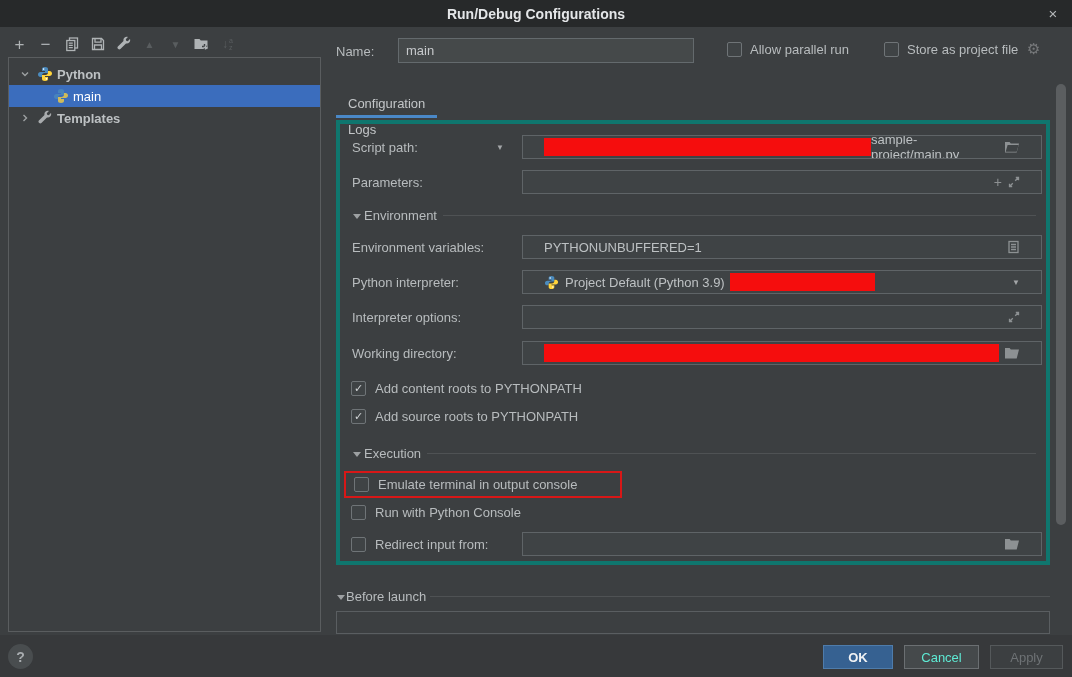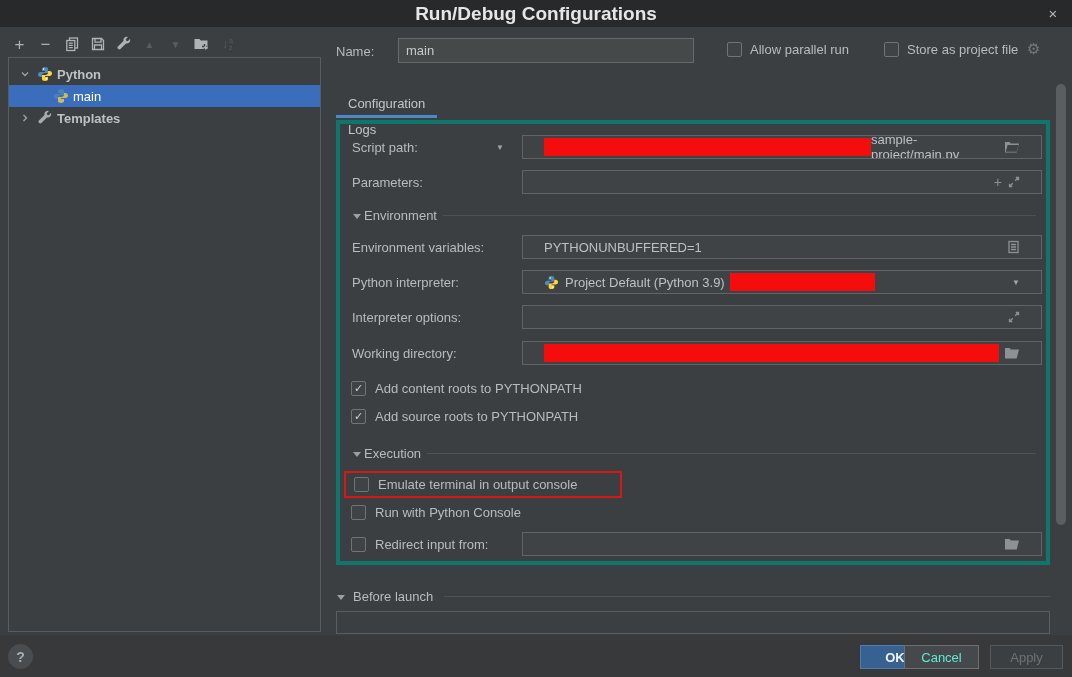--- a/index.html
+++ b/index.html
@@ -3,21 +3,21 @@
 <meta charset="utf-8">
 <style>
   * { margin:0; padding:0; box-sizing:border-box; }
   html,body { width:1072px; height:677px; background:#3c3f41; overflow:hidden; }
   body { font-family:"Liberation Sans","DejaVu Sans",sans-serif; font-size:13px; color:#bdc1c3; }
   #app { position:relative; width:1072px; height:677px; background:#3c3f41; }
 
   
   .titlebar { position:absolute; left:0; top:0; width:1072px; height:27px; background:#27292a;
               display:flex; align-items:center; justify-content:center; }
-  .titlebar .title { font-weight:bold; font-size:19px; color:#e4e6e8; }
+  .titlebar .title { font-weight:bold; font-size:14px; color:#e4e6e8; }
   .close-btn { position:absolute; right:6px; top:0; width:26px; height:27px; display:flex;
                align-items:center; justify-content:center; color:#b6b9bb; font-size:15px; cursor:default; }
 
   
   .toolbar { position:absolute; left:10px; top:32px; height:24px; display:flex; align-items:center; gap:7px; }
   .tbtn { width:19px; height:22px; display:flex; align-items:center; justify-content:center; color:#afb3b5; }
   .tbtn.disabled { color:#595d5f; }
   .tbtn svg { display:block; }
   .glyph-btn { font-size:17px; line-height:1; }
   .tri { font-size:10px; }
@@ -67,33 +67,33 @@
   .ficon { margin-left:auto; display:flex; align-items:center; gap:6px; color:#8d9193; flex:0 0 auto; }
   .combo-arrow { font-size:8px; color:#a3a6a8; }
   .section-hdr { position:absolute; left:12px; right:10px; display:flex; align-items:center; gap:2px; }
   .section-hdr .line { flex:1; height:1px; background:#4f5254; margin-left:4px; }
   .section-hdr svg { flex:0 0 auto; }
   .cbrow { position:absolute; display:flex; align-items:center; gap:9px; }
   .hl-red { position:absolute; left:4px; top:347px; width:278px; height:27px;
             border:2px solid #d81717; display:flex; align-items:center; gap:9px; padding-left:8px; }
 
   
-  .before-hdr { position:absolute; left:336px; top:589px; width:714px; display:flex; align-items:center; gap:7px; }
+  .before-hdr { position:absolute; left:336px; top:589px; width:714px; display:flex; align-items:center; gap:0; }
   .before-hdr .line { flex:1; height:1px; background:#4f5254; margin-left:4px; }
   .before-box { position:absolute; left:336px; top:611px; width:714px; height:23px;
                 border:1px solid #5a5e61; background:#3c3f41; }
 
   
   .footer { position:absolute; left:0; top:635px; width:1072px; height:42px; background:#37393b; }
   .help-btn { position:absolute; left:8px; top:644px; width:25px; height:25px; border-radius:50%;
               background:#494d4f; color:#a9adb0; display:flex; align-items:center; justify-content:center;
               font-size:14px; font-weight:bold; }
   .btn { position:absolute; top:645px; height:24px; display:flex; align-items:center; justify-content:center;
          border:1px solid #6b6f72; background:#45494b; color:#5eead4; font-size:13px; }
-  .btn-ok { left:823px; width:70px; background:#366191; border-color:#4e7cab; color:#f0f2f4; font-weight:bold;margin-left:37px; }
+  .btn-ok { left:823px; width:70px; background:#366191; border-color:#4e7cab; color:#f0f2f4; font-weight:bold; }
   .btn-cancel { left:904px; width:75px; }
   .btn-apply { left:990px; width:73px; color:#6e7275; border-color:#55595b; background:#3c3f41; }
 
   
   .vscroll { position:absolute; left:1056px; top:84px; width:10px; height:441px;
              background:#5b5e60; border-radius:5px; }
 
   svg .st { stroke:#afb3b5; fill:none; stroke-width:1.3; }
   svg .std { stroke:#8d9193; fill:none; stroke-width:1.3; }
 </style>

